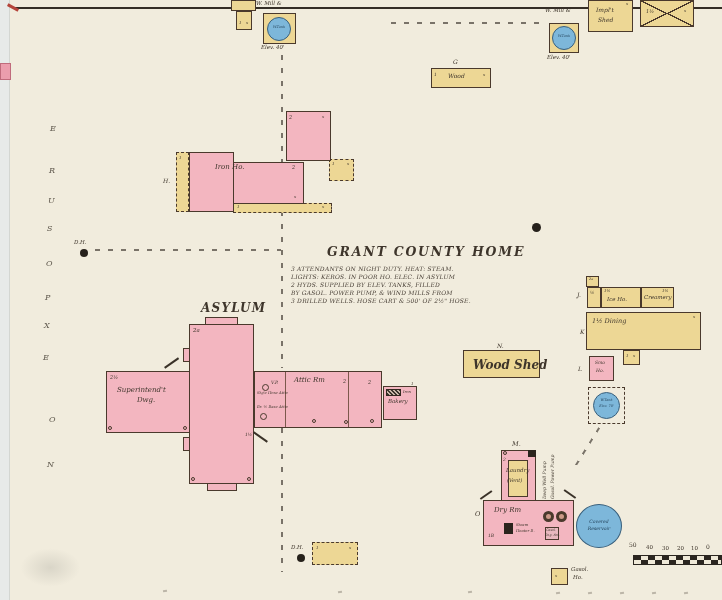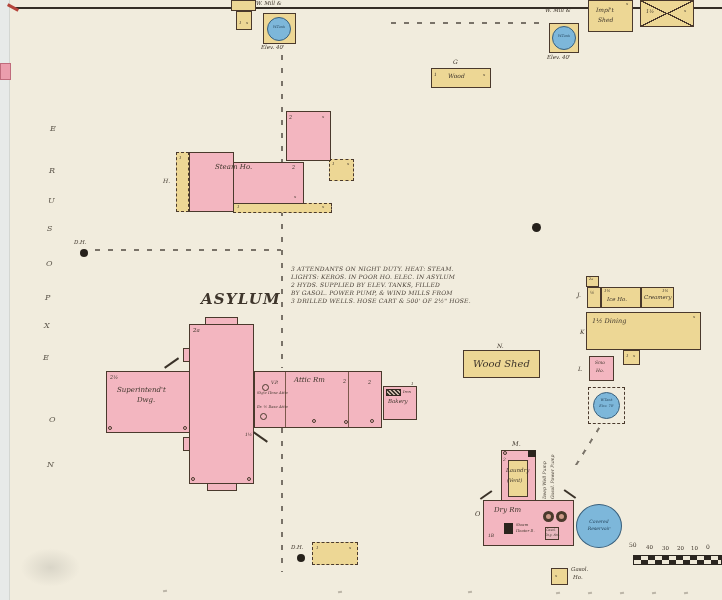--- a/index.html
+++ b/index.html
@@ -102,33 +102,34 @@
   <span class="lbl" style="left:322px;top:205px;font-size:4px;">x</span>
   <div class="b yel dsh" style="left:329px;top:159px;width:25px;height:22px;"></div>
   <span class="lbl" style="left:332px;top:162px;font-size:4px;">1</span>
   <span class="lbl" style="left:347px;top:162px;font-size:4px;">x</span>
 
   <div class="b pink" style="left:286px;top:111px;width:45px;height:50px;"></div>
   <div class="b pink" style="left:189px;top:152px;width:45px;height:60px;"></div>
   <div class="b pink" style="left:233px;top:162px;width:71px;height:42px;"></div>
   <span class="lbl" style="left:289px;top:115px;font-size:5px;">2</span>
   <span class="lbl" style="left:322px;top:115px;font-size:4px;">x</span>
-  <span class="lbl" style="left:215px;top:164px;font-size:7px;">Steam Ho.</span>
+  <span class="lbl" style="left:215px;top:164px;font-size:7px;">Iron Ho.</span>
   <span class="lbl" style="left:292px;top:165px;font-size:5px;">2</span>
   <span class="lbl" style="left:294px;top:195px;font-size:4px;">x</span>
 
+  <div class="lbl" style="left:327px;top:246px;font-size:12.5px;font-weight:bold;letter-spacing:1.8px;">GRANT COUNTY HOME</div>
   <div style="position:absolute;left:291px;top:265px;width:190px;font-style:italic;font-size:6px;line-height:8px;letter-spacing:.2px;color:#4a4138;">
     <div>3 ATTENDANTS ON NIGHT DUTY. HEAT: STEAM.</div>
     <div>LIGHTS: KEROS. IN POOR HO. ELEC. IN ASYLUM</div>
     <div>2 HYDS. SUPPLIED BY ELEV. TANKS, FILLED</div>
     <div>BY GASOL. POWER PUMP, &amp; WIND MILLS FROM</div>
     <div>3 DRILLED WELLS. HOSE CART &amp; 500' OF 2½" HOSE.</div>
   </div>
 
-  <div class="lbl" style="left:201px;top:292px;font-size:15px;font-weight:bold;letter-spacing:1.2px;">ASYLUM</div>
+  <div class="lbl" style="left:201px;top:302px;font-size:12px;font-weight:bold;letter-spacing:1.2px;">ASYLUM</div>
 
   <div class="b pink" style="left:205px;top:317px;width:33px;height:10px;"></div>
   <div class="b pink" style="left:207px;top:481px;width:30px;height:10px;"></div>
   <div class="b pink" style="left:183px;top:348px;width:8px;height:14px;"></div>
   <div class="b pink" style="left:183px;top:437px;width:8px;height:14px;"></div>
   <div class="b pink" style="left:189px;top:324px;width:65px;height:160px;"></div>
   <div class="b pink" style="left:106px;top:371px;width:84px;height:62px;"></div>
   <div class="b pink" style="left:254px;top:371px;width:128px;height:57px;"></div>
   <div class="partition" style="left:285px;top:372px;height:55px;"></div>
   <div class="partition" style="left:348px;top:372px;height:55px;"></div>
@@ -188,21 +189,21 @@
   <span class="lbl" style="left:595px;top:361px;font-size:4.5px;">Smo</span>
   <span class="lbl" style="left:596px;top:369px;font-size:4.5px;">Ho.</span>
 
   <div class="b dsh" style="left:588px;top:387px;width:37px;height:37px;border-color:#4a392c;background:transparent;"></div>
   <div class="blue" style="left:593px;top:392px;width:27px;height:27px;"></div>
   <span class="bluetxt" style="left:594px;top:399px;width:25px;font-size:3.4px;">W.Tank</span>
   <span class="bluetxt" style="left:594px;top:405px;width:25px;font-size:3.4px;">Elev. 70'</span>
 
   <span class="lbl" style="left:497px;top:343px;font-size:6px;">N.</span>
   <div class="b yel" style="left:463px;top:350px;width:77px;height:28px;"></div>
-  <span class="lbl" style="left:473px;top:359px;font-size:10px;">Wood Shed</span>
+  <span class="lbl" style="left:473px;top:359px;font-size:12px;font-weight:bold;">Wood Shed</span>
 
   <span class="lbl" style="left:512px;top:441px;font-size:6.5px;">M.</span>
   <div class="b pink" style="left:501px;top:450px;width:35px;height:51px;"></div>
   <div class="b yel" style="left:508px;top:460px;width:20px;height:37px;border-width:1px;"></div>
   <div class="blk" style="left:528px;top:450px;width:8px;height:7px;"></div>
   <div class="ring" style="left:503px;top:451px;width:4px;height:4px;"></div>
   <span class="lbl" style="left:503px;top:458px;font-size:4.5px;">2</span>
   <span class="lbl" style="left:506px;top:468px;font-size:5.5px;">Laundry</span>
   <span class="lbl" style="left:507px;top:478px;font-size:5px;">(Vent)</span>
 

